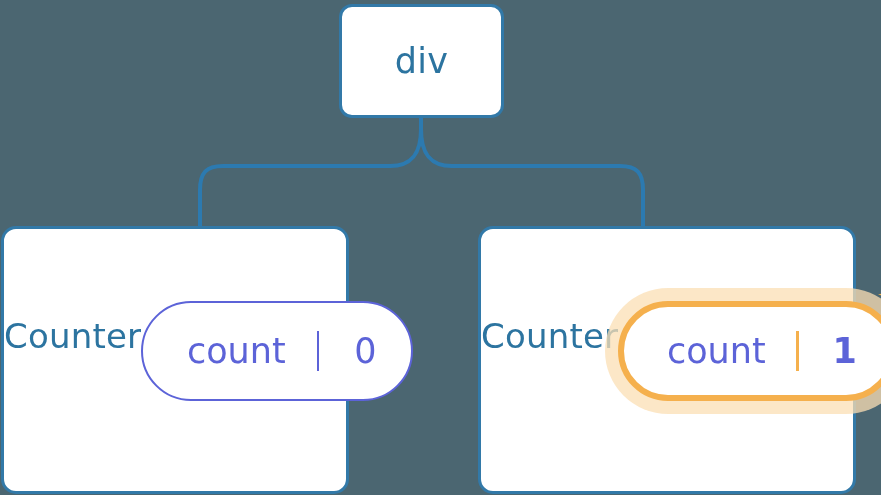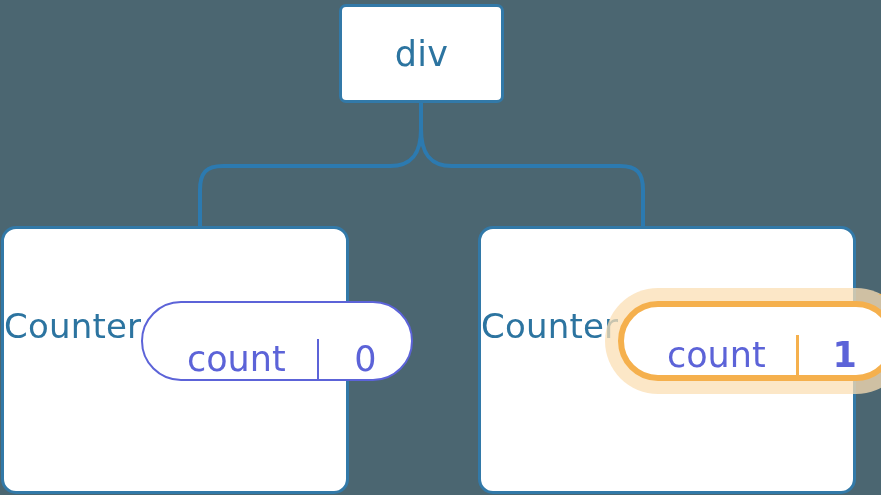--- a/index.html
+++ b/index.html
@@ -34,22 +34,22 @@
     position: absolute;
     background: #ffffff;
     border: 3px solid #3279a8;
     border-radius: 15px;
     box-sizing: border-box;
   }
   #node-div {
     left: 339px;
     top: 4px;
     width: 165px;
-    height: 99px;
-    border-radius: 7px;
+    height: 114px;
+    border-radius: 13px;
     display: flex;
     align-items: center;
     justify-content: center;
   }
   #node-counter-left {
     left: 1px;
     top: 226px;
     width: 348px;
     height: 268px;
   }
@@ -82,22 +82,22 @@
   }
 
   
   .pill-wrap {
     position: relative;
     margin-top: 30px;
   }
   .pill {
     position: relative;
     display: flex;
-    align-items: flex-end;
-    height: 80px;
+    align-items: center;
+    height: 100px;
     box-sizing: border-box;
     border: 2px solid #5c63d8;
     border-radius: 52px;
     background: #ffffff;
   }
   .pill .cell {
     display: flex;
     align-items: center;
     justify-content: center;
     box-sizing: border-box;

